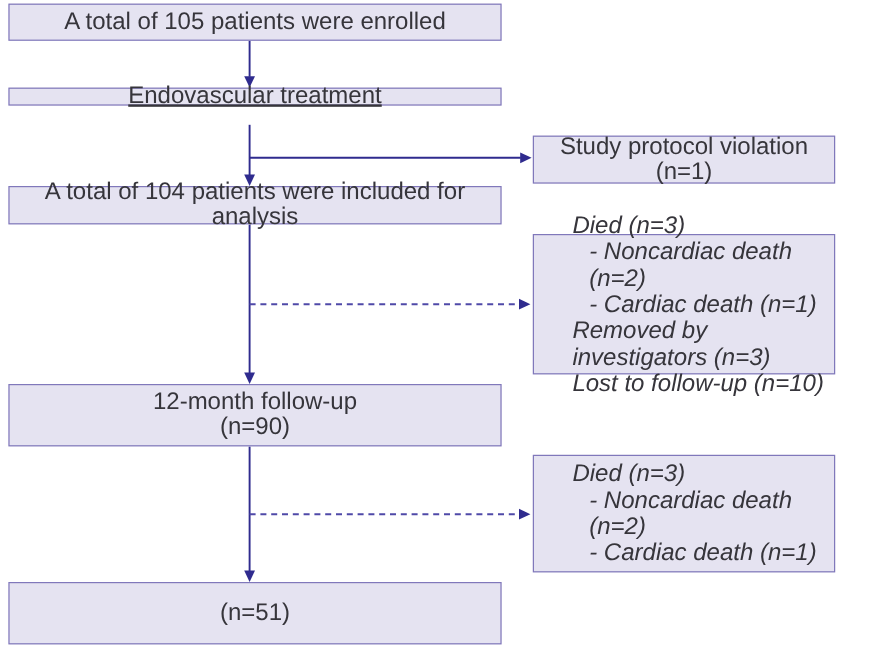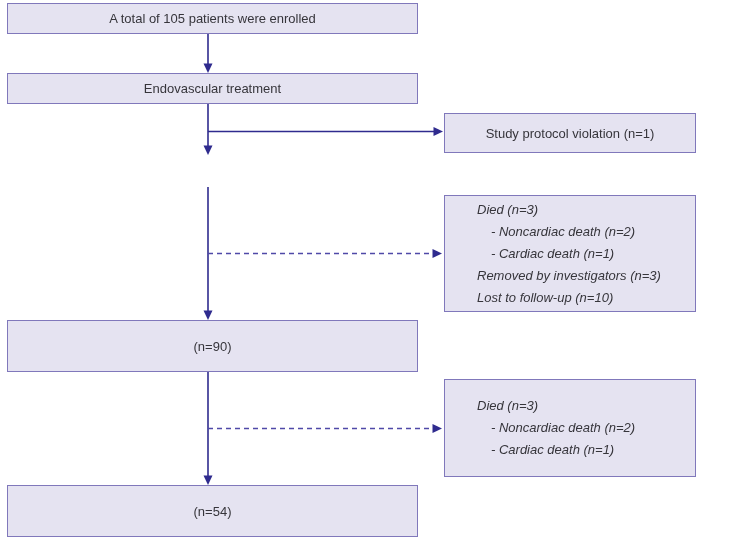--- a/index.html
+++ b/index.html
@@ -21,21 +21,21 @@
     left: 0;
     top: 0;
     width: 741px;
     height: 540px;
   }
   .box {
     position: absolute;
     box-sizing: border-box;
     background: #e5e3f1;
     border: 1.5px solid #8078bb;
-    font-size: 13px;
+    font-size: 20px;
     line-height: 21px;
   }
   .box.main {
     left: 7px;
     width: 411px;
     display: flex;
     flex-direction: column;
     align-items: center;
     justify-content: center;
     text-align: center;
@@ -55,21 +55,21 @@
     flex-direction: column;
     justify-content: center;
     padding-left: 32px;
     line-height: 22px;
     font-style: italic;
   }
   .box.side.list .line.indent {
     padding-left: 14px;
   }
   #box-enrolled   { top: 3px;   height: 31px; }
-  #box-treatment  { top: 73px;  height: 31px; }
+  #box-treatment  { top: 73px;  height: 15px; text-decoration: underline; }
   #box-analysis   { top: 155px; height: 32px; }
   #box-fu12       { top: 320px; height: 52px; }
   #box-fu24       { top: 485px; height: 52px; }
   #box-protocol   { top: 113px; height: 40px; }
   #box-attr12     { top: 195px; height: 117px; }
   #box-attr24     { top: 379px; height: 98px; }
 </style>
 </head>
 <body>
 
@@ -114,27 +114,31 @@
   </svg>
 
   <div id="box-enrolled" class="box main">
     <span class="line">A total of 105 patients were enrolled</span>
   </div>
 
   <div id="box-treatment" class="box main">
     <span class="line">Endovascular treatment</span>
   </div>
 
+  <div id="box-analysis" class="box main">
+    <span class="line">A total of 104 patients were included for analysis</span>
+  </div>
 
   <div id="box-fu12" class="box main">
+    <span class="line">12-month follow-up</span>
     <span class="line">(n=90)</span>
   </div>
 
   <div id="box-fu24" class="box main">
-    <span class="line">(n=54)</span>
+    <span class="line">(n=51)</span>
   </div>
 
   <div id="box-protocol" class="box side centered">
     <span class="line">Study protocol violation (n=1)</span>
   </div>
 
   <div id="box-attr12" class="box side list">
     <div class="line">Died (n=3)</div>
     <div class="line indent">- Noncardiac death (n=2)</div>
     <div class="line indent">- Cardiac death (n=1)</div>

